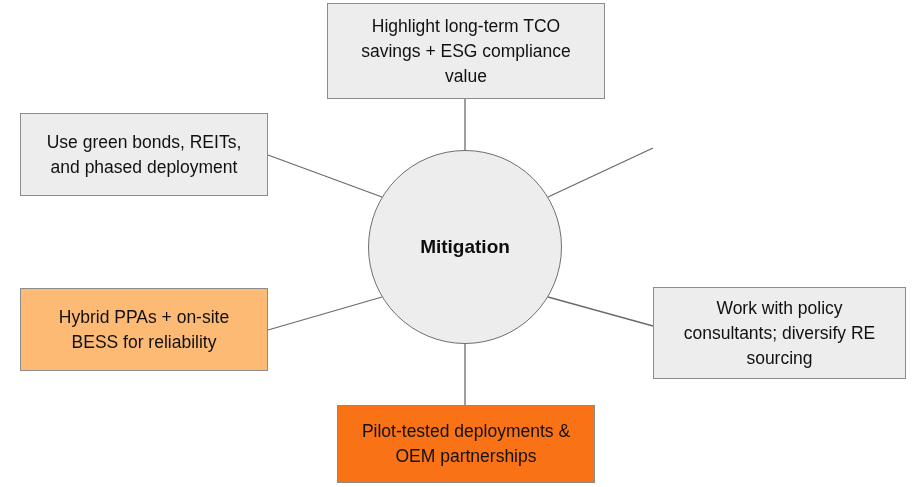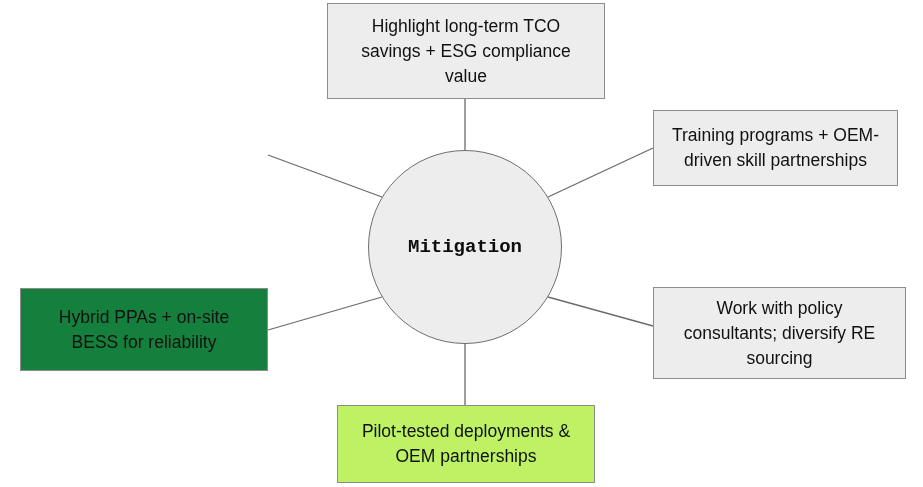--- a/index.html
+++ b/index.html
@@ -45,21 +45,20 @@
     border: 1px solid #6f6f6f;
     border-radius: 50%;
     display: flex;
     align-items: center;
     justify-content: center;
     text-align: center;
     color: #0d0d0d;
     font-size: 19px;
     font-weight: bold;
     z-index: 3;
-    font-family: Liberation Mono, monospace;
   }
   .box-text {
     display: block;
     white-space: pre-line;
   }
 </style>
 </head>
 <body>
 
 <div id="canvas">
@@ -72,38 +71,38 @@
       <line x1="548" y1="297" x2="653" y2="326" stroke="#6b6b6b" stroke-width="1.3"></line>
       <line x1="465" y1="344" x2="465" y2="405" stroke="#6b6b6b" stroke-width="1.3"></line>
     </svg>
 
   <div class="node-box" id="node-top" style="left: 327px; top: 3px; width: 278px; height: 96px; background: rgb(237, 237, 237); border-color: rgb(140, 140, 140); color: rgb(17, 17, 17);">
     <span class="box-text">Highlight long-term TCO
 savings + ESG compliance
 value</span>
   </div>
 
-
-  <div class="node-box" id="node-right-upper" style="left: 653px; top: 110px; width: 245px; height: 76px; background: rgb(237, 237, 237); border-color: rgb(140, 140, 140); color: rgb(17, 17, 17);">
-    <span class="box-text">Training programs + OEM-
-driven skill partnerships</span>
+  <div class="node-box" id="node-left-upper" style="left: 20px; top: 113px; width: 248px; height: 83px; background: rgb(237, 237, 237); border-color: rgb(140, 140, 140); color: rgb(17, 17, 17);">
+    <span class="box-text">Use green bonds, REITs,
+and phased deployment</span>
   </div>
 
-  <div class="node-box" id="node-left-lower" style="left: 20px; top: 288px; width: 248px; height: 83px; background: #15803d; border-color: rgb(140, 140, 140); color: rgb(17, 17, 17);">
+
+  <div class="node-box" id="node-left-lower" style="left: 20px; top: 288px; width: 248px; height: 83px; background: #fdba74; border-color: rgb(140, 140, 140); color: rgb(17, 17, 17);">
     <span class="box-text">Hybrid PPAs + on-site
 BESS for reliability</span>
   </div>
 
   <div class="node-box" id="node-right-lower" style="left: 653px; top: 280px; width: 253px; height: 92px; background: rgb(237, 237, 237); border-color: rgb(140, 140, 140); color: rgb(17, 17, 17); margin-top: 7px;">
     <span class="box-text">Work with policy
 consultants; diversify RE
 sourcing</span>
   </div>
 
-  <div class="node-box" id="node-bottom" style="left: 337px; top: 405px; width: 258px; height: 78px; background: #bef264; border-color: rgb(140, 140, 140); color: rgb(17, 17, 17); text-align: center;">
+  <div class="node-box" id="node-bottom" style="left: 337px; top: 405px; width: 258px; height: 78px; background: #f97316; border-color: rgb(140, 140, 140); color: rgb(17, 17, 17); text-align: center;">
     <span class="box-text">Pilot-tested deployments &amp;
 OEM partnerships</span>
   </div>
 
   <div class="hub" id="hub-node" style="left: 368px; top: 150px; width: 194px; height: 194px; background: rgb(237, 237, 237); border-color: rgb(111, 111, 111);">
     <span>Mitigation</span>
   </div>
 
 </div>
 

